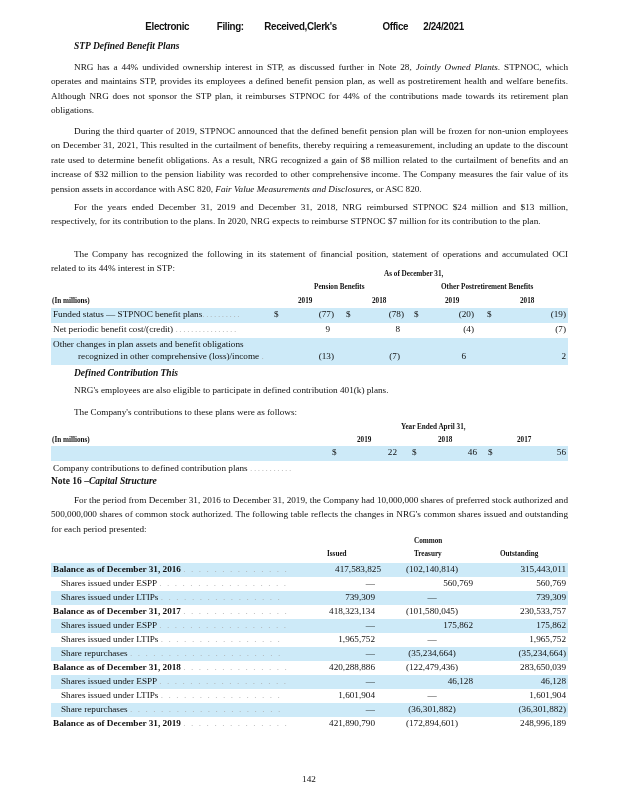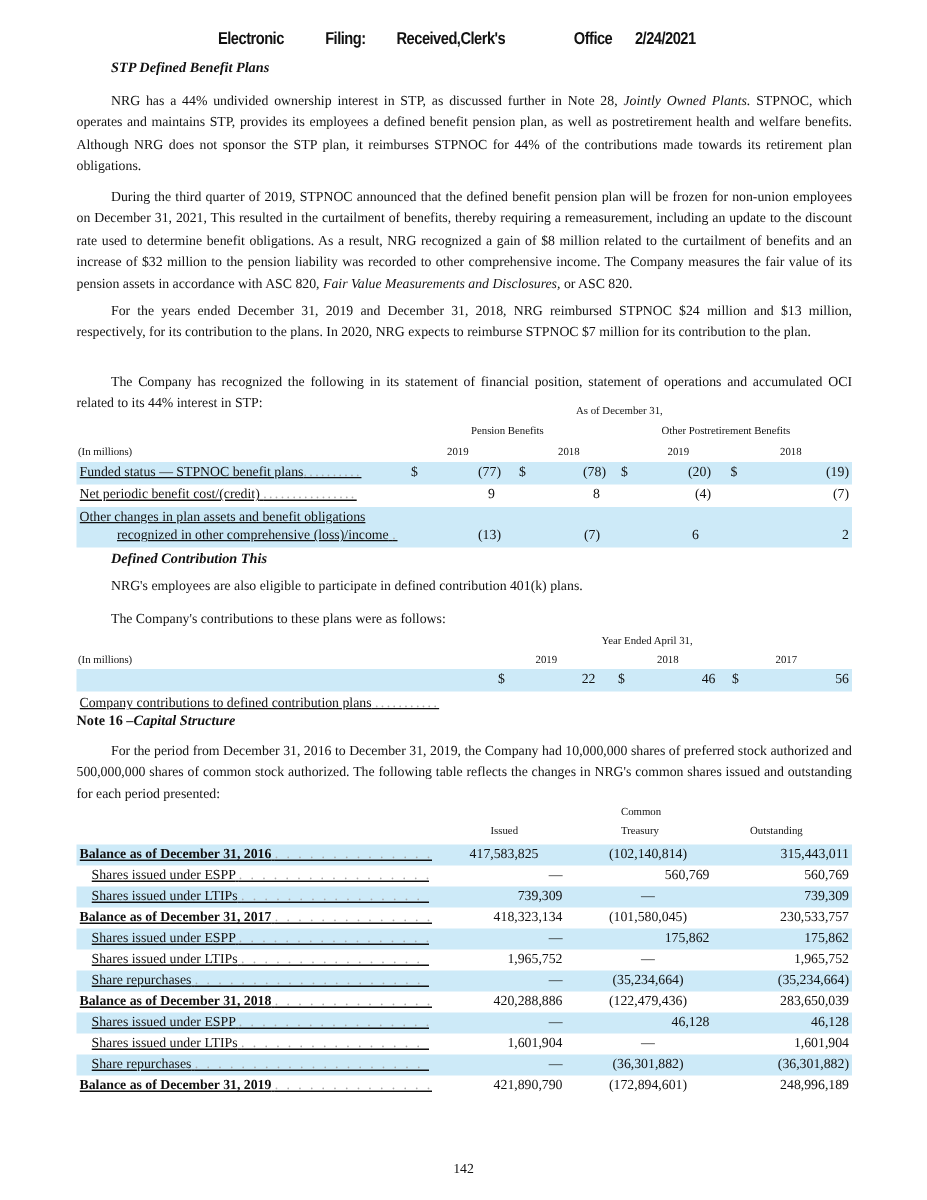--- a/index.html
+++ b/index.html
@@ -8,21 +8,21 @@
   .hdr { position: absolute; top: 20px; left: 0; width: 618px; height: 16px;
          font-family: "Liberation Sans", sans-serif; font-size: 11.5px; font-weight: bold;
          letter-spacing: -0.4px; transform: scaleX(0.85); transform-origin: 0 0; }
   .hdr span { position: absolute; top: 0; white-space: nowrap; }
   .sec-title { position: absolute; left: 74px; font-style: italic; font-weight: bold;
                font-size: 9.5px; white-space: nowrap; }
   .para { position: absolute; left: 51px; width: 517px; font-size: 9.2px; line-height: 14.4px;
           text-align: justify; text-indent: 23px; margin: 0; }
   .para i { font-style: italic; }
   .tbl { position: absolute; left: 51px; width: 517px; font-size: 9.2px; }
-  .th { position: absolute; font-size: 7.2px; font-weight: normal; white-space: nowrap; }
+  .th { position: absolute; font-size: 7.2px; font-weight: bold; white-space: nowrap; }
   .row { position: absolute; left: 0; width: 517px; }
   .row.blue { background: #cdeaf8; }
   .cell { position: absolute; white-space: nowrap; }
   .r { text-align: right; }
   .c { text-align: center; }
   .lbl { position: absolute; left: 2px; white-space: nowrap; overflow: hidden; }
   .dots { color: #aaa; letter-spacing: 1.6px; }
   .b { font-weight: bold; }
   .ind { left: 10px; }
   .pg { position: absolute; top: 774px; left: 0; width: 618px; text-align: center; font-size: 9.2px; }
@@ -117,21 +117,21 @@
 <div class="tbl" style="top:537px">
   <div class="th" style="left:276px;top:13px">Issued</div>
   <div class="th" style="left:363px;top:0">Common</div>
   <div class="th" style="left:363px;top:13px">Treasury</div>
   <div class="th" style="left:449px;top:13px">Outstanding</div>
 </div>
 
 <div class="tbl" id="t3rows" style="top:563px">
   <div class="row blue" style="top:0px;height:14px">
     <span class="lbl b"><span>Balance as of December 31, 2016</span> <span class="dots" style="font-weight:normal">. . . . . . . . . . . . . . . . . . . . . . . . . . . . . . . .</span></span>
-    <span class="cell r" style="left:224px;width:84px">417,583,825</span>
+    <span class="cell r" style="left:246px;width:84px">417,583,825</span>
     <span class="cell c" style="left:325px;width:112px">(102,140,814)</span>
     <span class="cell r" style="left:420px;width:95px">315,443,011</span>
   </div>
   <div class="row" style="top:14px;height:14px">
     <span class="lbl ind"><span>Shares issued under ESPP</span> <span class="dots">. . . . . . . . . . . . . . . . . . . . . . . . . . . . . . . .</span></span>
     <span class="cell r" style="left:240px;width:84px">—</span>
     <span class="cell r" style="left:325px;width:97px">560,769</span>
     <span class="cell r" style="left:420px;width:95px">560,769</span>
   </div>
   <div class="row blue" style="top:28px;height:14px">
@@ -195,14 +195,14 @@
     <span class="cell r" style="left:420px;width:95px">248,996,189</span>
   </div>
 </div>
 
 <div class="pg">142</div>
 
 <style>
   #t3rows .lbl { width: 235px; }
   #t3rows .lbl.ind { width: 225px; }
   #t3rows .cell, #t3rows .lbl { top: 1px; }
-  .tbl .row .lbl { max-width: 240px; text-decoration: underline; }
+  .tbl .row .lbl { max-width: 240px; }
 </style>
 
 </body></html>

